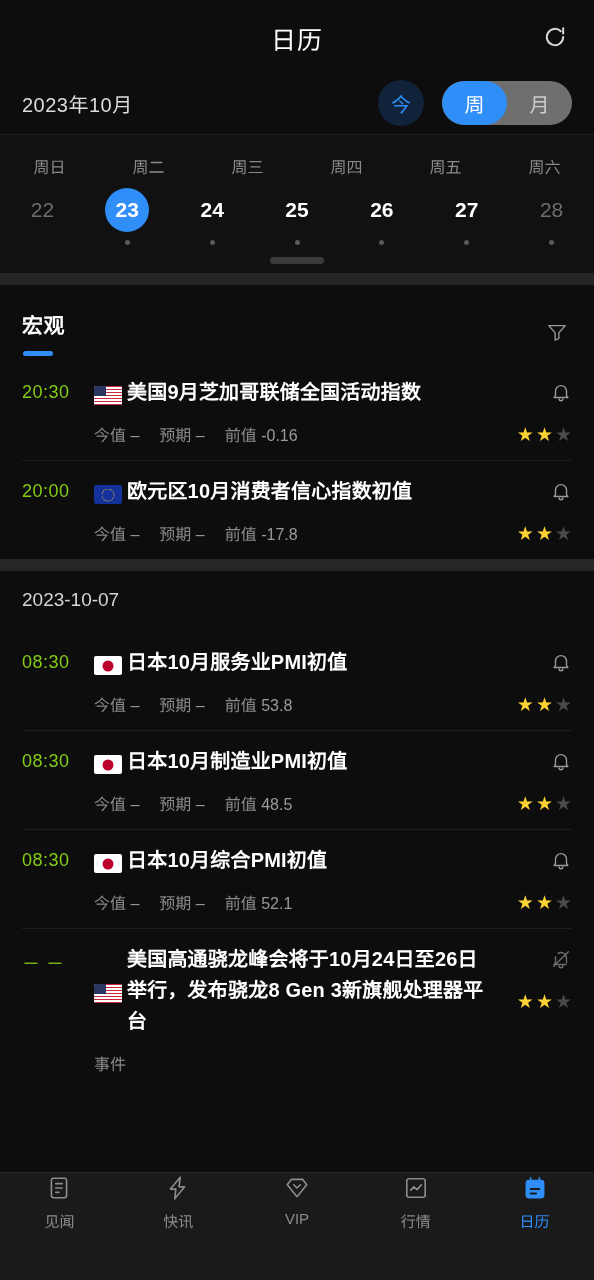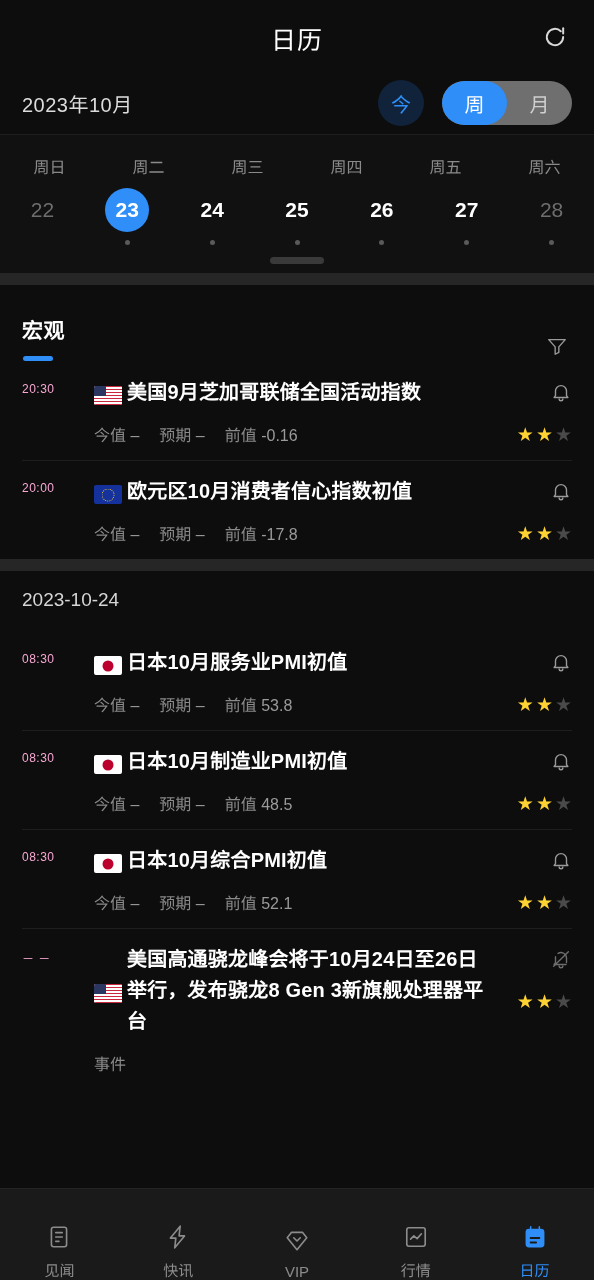--- a/index.html
+++ b/index.html
@@ -62,36 +62,36 @@
   }
   .date-num.dim { color: #6e6e6e; font-weight: normal; }
   .date-num.sel { background: #2f8ef7; color: #ffffff; }
   .date-dot { width: 5px; height: 5px; border-radius: 50%; background: #5a5a5a; margin-top: 8px; }
   .date-dot.hidden { visibility: hidden; }
   .drag-handle-wrap { height: 26px; display: flex; align-items: center; justify-content: center; }
   .drag-handle { width: 54px; height: 7px; border-radius: 4px; background: #3a3a3a; }
   .band { height: 12px; background: #262626; flex: none; }
 
   
-  .catrow { flex: none; padding: 18px 22px 0 22px; display: flex; align-items: flex-end; position: relative; height: 76px; }
+  .catrow { flex: none; padding: 18px 22px 0 22px; display: flex; align-items: center; position: relative; height: 76px; }
   .cat-tab { display: flex; flex-direction: column; align-items: flex-start; }
   .cat-label { color: #ffffff; font-size: 21px; font-weight: bold; letter-spacing: .5px; }
   .cat-underline { width: 30px; height: 5px; border-radius: 3px; background: #2f8ef7; margin-top: 12px; margin-left: 1px; }
   .filter-btn { margin-left: auto; width: 30px; height: 30px; display: flex; align-items: center; justify-content: center; }
 
   
   .list { flex: 1 1 auto; overflow: hidden; }
   .date-head { padding: 18px 22px 20px 22px; color: #d6d6d6; font-size: 19px; }
   .event {
     display: flex; padding: 16px 22px 14px 22px; position: relative;
   }
   .event + .event::before {
     content: ""; position: absolute; left: 22px; right: 22px; top: 0; height: 1px; background: #1e1e1e;
   }
-  .ev-time { width: 72px; flex: none; color: #f9a8d4; font-size: 12px; padding-top: 5px; letter-spacing: .5px; }
+  .ev-time { width: 72px; flex: none; color: #84cc16; font-size: 18px; padding-top: 5px; letter-spacing: .5px; }
   .ev-body { flex: 1 1 auto; min-width: 0; padding-right: 6px; }
   .ev-title-line { display: flex; align-items: center; }
   .ev-title {
     color: #ffffff; font-size: 20px; font-weight: bold; line-height: 31px; letter-spacing: .2px;
   }
   .ev-meta { margin-top: 14px; color: #8a8a8a; font-size: 16px; display: flex; gap: 20px; }
   .ev-meta .mval { color: #9a9a9a; }
   .ev-right { width: 72px; flex: none; display: flex; flex-direction: column; align-items: flex-end; }
   .bell-wrap { height: 30px; display: flex; align-items: center; justify-content: flex-end; }
   .stars { margin-top: 18px; display: flex; gap: 2px; }
@@ -107,21 +107,21 @@
   .flag.us .canton { position: absolute; left: 0; top: 0; width: 12px; height: 10px; background: #2a3560; }
   .flag.jp { background: #ffffff; }
   .flag.jp .disc { position: absolute; left: 50%; top: 50%; transform: translate(-50%,-50%);
       width: 11px; height: 11px; border-radius: 50%; background: #bc002d; }
   .flag.eu { background: #15319b; }
   .flag.eu .ring { position: absolute; left: 50%; top: 50%; transform: translate(-50%,-50%);
       width: 13px; height: 13px; border-radius: 50%; border: 1.6px dotted #ffd233; }
 
   
   .bottomnav {
-    flex: none; height: 92px; background: #1a1a1a; display: flex; align-items: flex-end;
+    flex: none; height: 108px; background: #1a1a1a; display: flex; align-items: flex-start;
     border-top: 1px solid #242424;
   }
   .nav-item { flex: 1; display: flex; flex-direction: column; align-items: center; justify-content: center; gap: 7px; }
   .nav-label { font-size: 15px; color: #8c8c8c; }
   .nav-item.active .nav-label { color: #2f8ef7; }
   .nav-icon { width: 30px; height: 30px; display: flex; align-items: center; justify-content: center; }
 </style>
 </head>
 <body>
 
@@ -263,21 +263,21 @@
             </svg>
           </div>
           <div class="stars">
             <span class="star on">★</span>
             <span class="star on">★</span>
             <span class="star">★</span>
           </div>
         </div>
       </div>
       <div class="band"></div>
-      <div class="date-head">2023-10-24</div>
+      <div class="date-head">2023-10-07</div>
       <div class="event">
         <div class="ev-time">08:30</div>
         <div class="ev-body">
           <div class="ev-title-line">
             <span class="flag jp">
               <span class="disc"></span>
             </span>
             <span class="ev-title">日本10月服务业PMI初值</span>
           </div>
           <div class="ev-meta">

